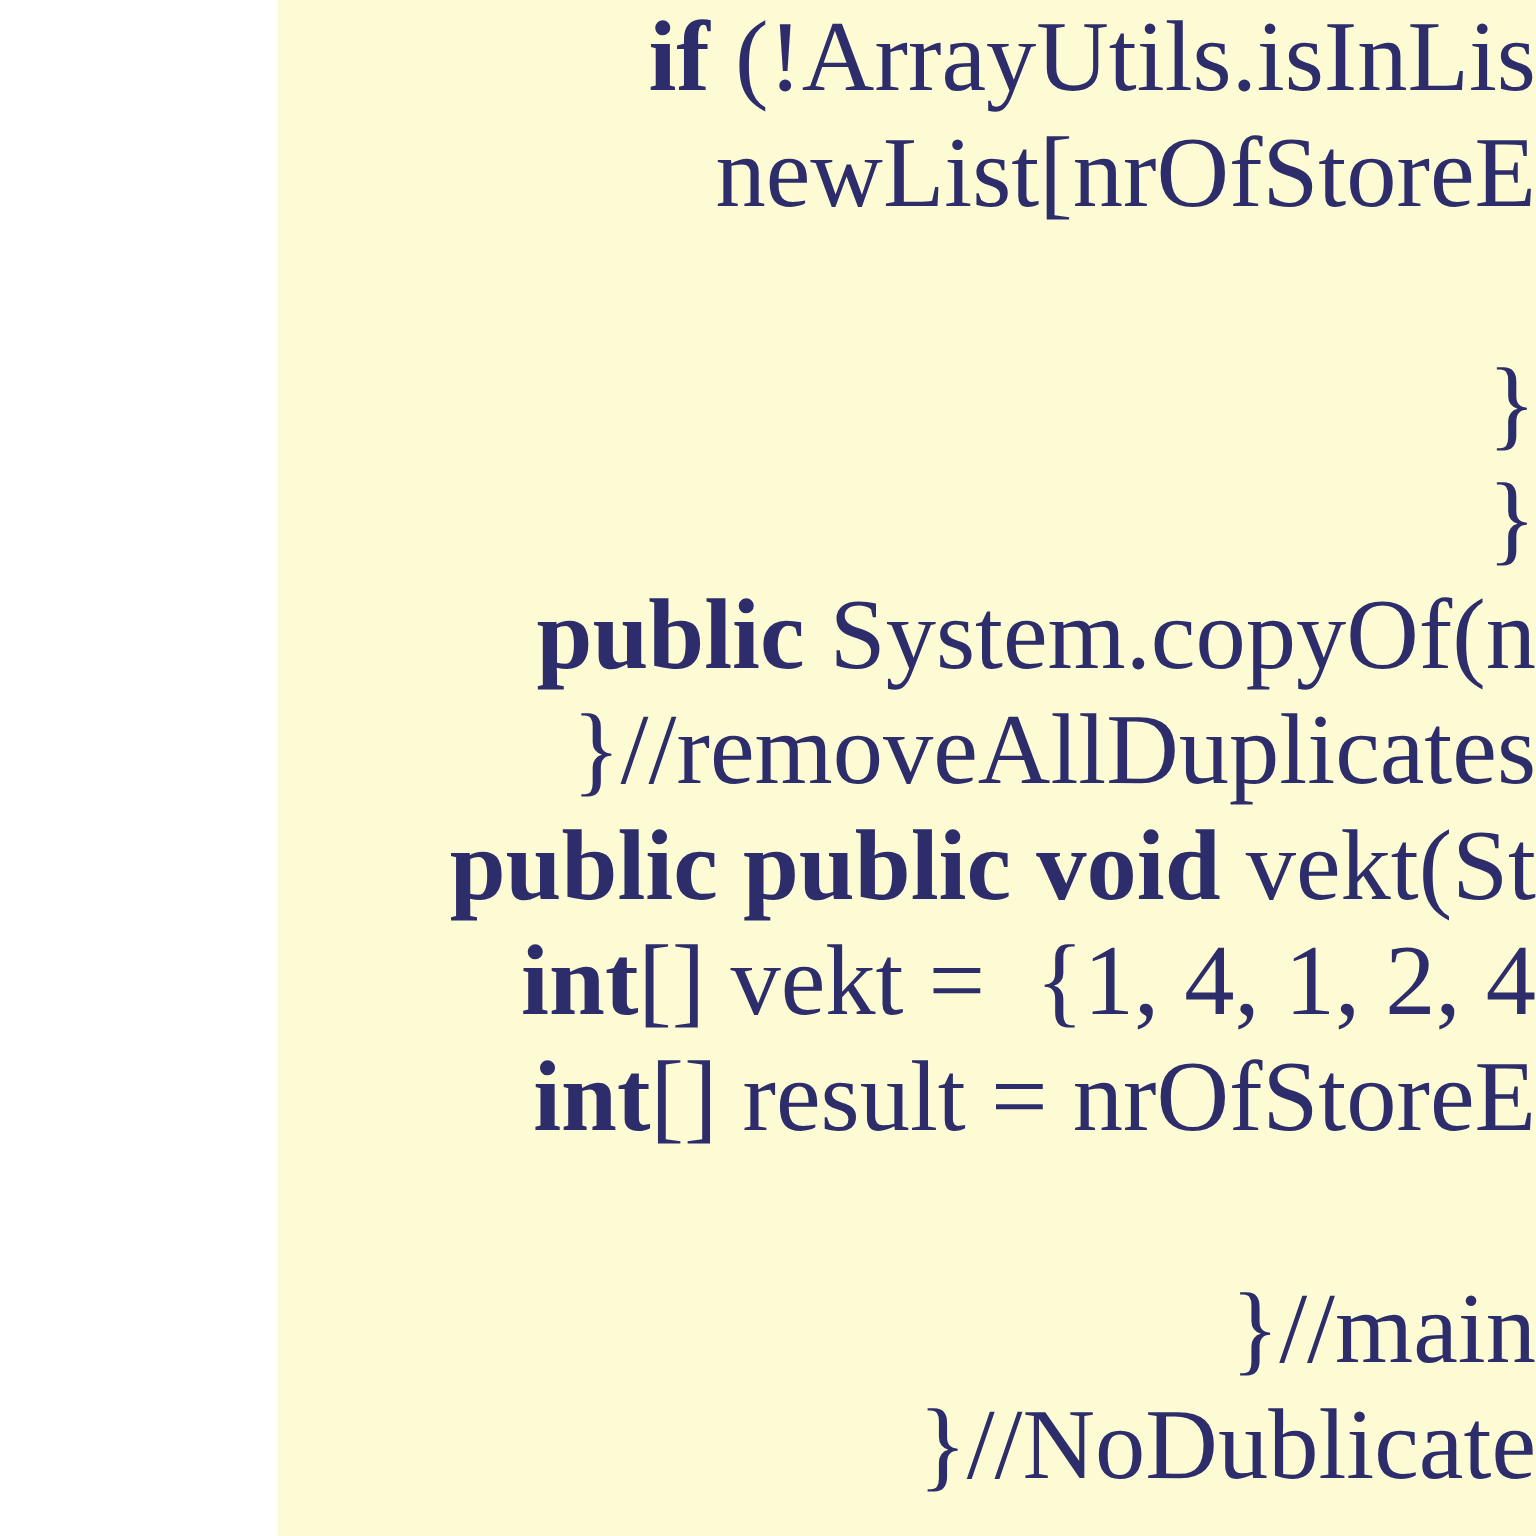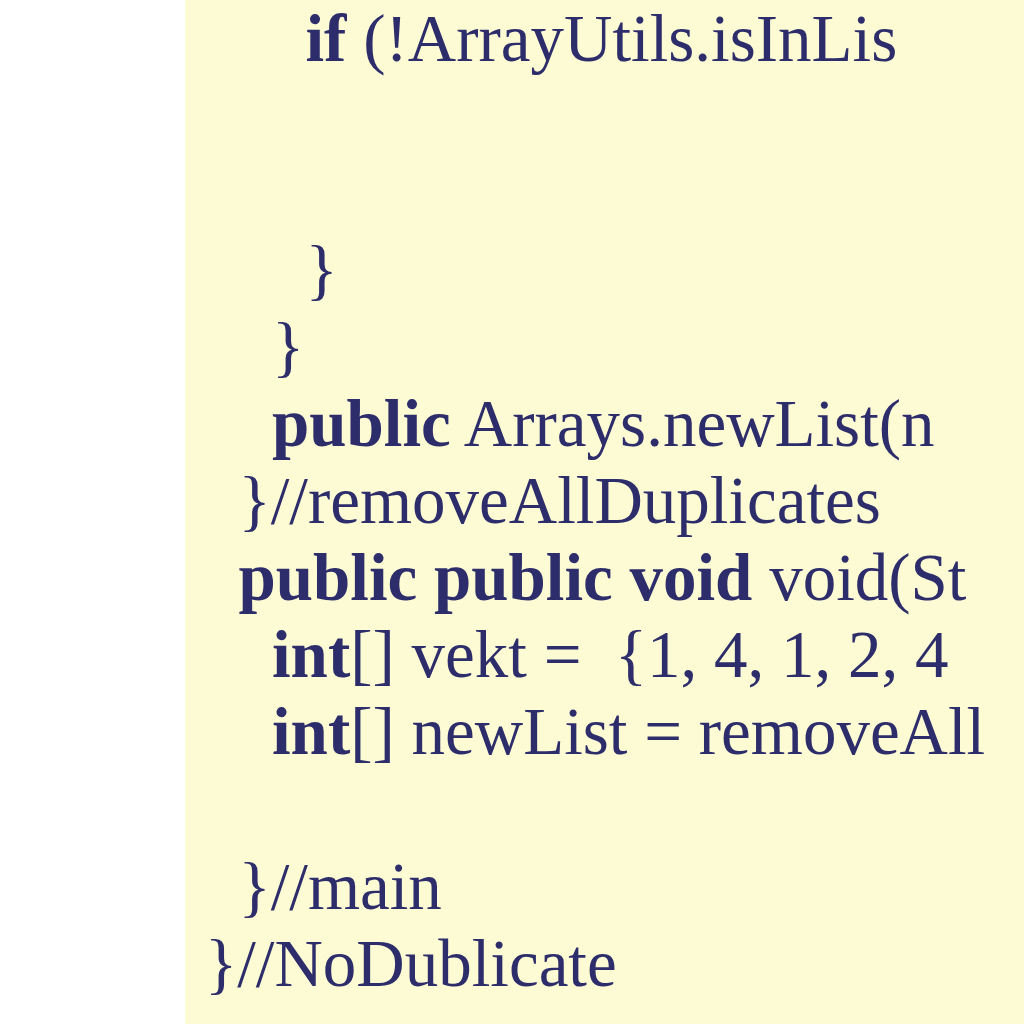--- a/index.html
+++ b/index.html
@@ -14,42 +14,43 @@
     .left-margin {
       width: 185px;
       background: #ffffff;
       flex-shrink: 0;
     }
     .code-area {
       flex: 1;
       background: #fdfbd3;
       padding: 0 0 0 20px;
       overflow: hidden;
+      text-align: right;
     }
     .code-line {
       color: #2d2d6b;
       font-size: 67px;
       line-height: 1.15;
       white-space: pre;
       font-family: Georgia, 'Times New Roman', serif;
     }
     .kw { font-weight: bold; }
   </style>
 </head>
 <body>
 
 <div class="left-margin"></div>
 <div class="code-area">
   <div class="code-line"><span>      </span><span class="kw">if</span><span> (!ArrayUtils.isInLis</span></div>
-  <div class="code-line"><span>        </span><span class="kw"></span></div>
+  <div class="code-line"><span>        </span><span class="kw"></span><span>newList[nrOfStoreE</span></div>
   <div class="code-line"><span>        </span><span class="kw"></span></div>
   <div class="code-line"><span>      </span><span class="kw"></span><span>}</span></div>
   <div class="code-line"><span>    </span><span class="kw"></span><span>}</span></div>
-  <div class="code-line"><span>    </span><span class="kw">public</span><span> Arrays.newList(n</span></div>
+  <div class="code-line"><span>    </span><span class="kw">public</span><span> System.copyOf(n</span></div>
   <div class="code-line"><span>  </span><span class="kw"></span><span>}//removeAllDuplicates</span></div>
   <div class="code-line"><span></span><span class="kw"></span><span></span></div>
-  <div class="code-line"><span>  </span><span class="kw">public public void</span><span> void(St</span></div>
+  <div class="code-line"><span>  </span><span class="kw">public public void</span><span> vekt(St</span></div>
   <div class="code-line"><span>    </span><span class="kw">int</span><span>[] vekt =  {1, 4, 1, 2, 4</span></div>
-  <div class="code-line"><span>    </span><span class="kw">int</span><span>[] newList = removeAll</span></div>
+  <div class="code-line"><span>    </span><span class="kw">int</span><span>[] result = nrOfStoreE</span></div>
   <div class="code-line"><span>    </span><span class="kw"></span></div>
   <div class="code-line"><span>  </span><span class="kw"></span><span>}//main</span></div>
   <div class="code-line"><span></span><span class="kw"></span><span>}//NoDublicate</span></div>
 </div>
 
 </body></html>

